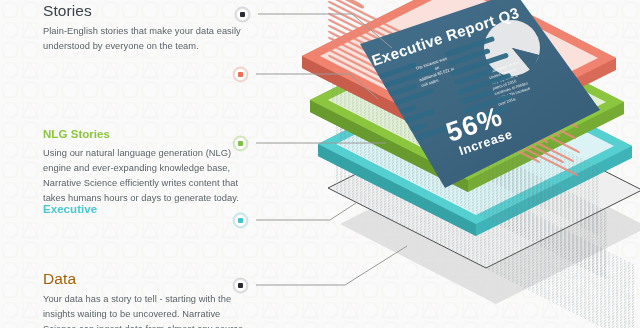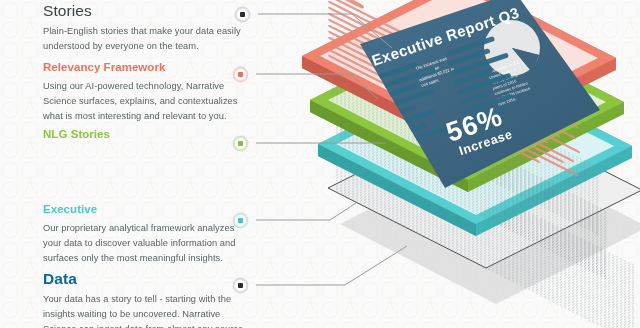--- a/index.html
+++ b/index.html
@@ -223,36 +223,32 @@
     </svg>
   </div>
 
   <div class="copy">
 
     <div class="block" style="top:2px;">
       <h2 class="b-title" style="color: rgb(59, 66, 70);">Stories</h2>
       <p class="b-body">Plain-English stories that make your data easily understood by everyone on the team.</p>
     </div>
 
-    <div class="block" style="top:61px;">
-      <h2 class="b-title sm" style="color: rgb(240, 112, 90);">Relevancy Framework</h2>
-      <p class="b-body">Using our AI-powered technology, Narrative Science surfaces, explains, and contextualizes what is most interesting and relevant to you.</p>
-    </div>
 
     <div class="block" style="top:128px;">
       <h2 class="b-title sm" style="color: rgb(140, 198, 63);">NLG Stories</h2>
+      <p class="b-body">Using our natural language generation (NLG) engine and ever-expanding knowledge base, Narrative Science efficiently writes content that takes humans hours or days to generate today.</p>
     </div>
 
     <div class="block" style="top:203px;">
       <h2 class="b-title sm" style="color: rgb(73, 200, 205);">Executive</h2>
-      <p class="b-body">Our proprietary analytical framework analyzes your data to discover valuable information and surfaces only the most meaningful insights.</p>
     </div>
 
     <div class="block" style="top:270px;">
-      <h2 class="b-title" style="color: #0369a1; font-weight: bold;">Data</h2>
+      <h2 class="b-title" style="color: #a16207;">Data</h2>
       <p class="b-body">Your data has a story to tell - starting with the insights waiting to be uncovered. Narrative Science can ingest data from almost any source.</p>
     </div>
   </div>
 
   <div class="dot ringed" style="left: 236px; top: 8px; box-shadow: rgb(217, 217, 221) 0px 0px 0px 1.4px;">
       <i style="background: rgb(43, 43, 51);"></i>
     </div>
   <div class="dot ringed" style="left: 234px; top: 68px; box-shadow: rgb(248, 207, 198) 0px 0px 0px 1.4px;">
       <i style="background: rgb(239, 109, 85);"></i>
     </div>

